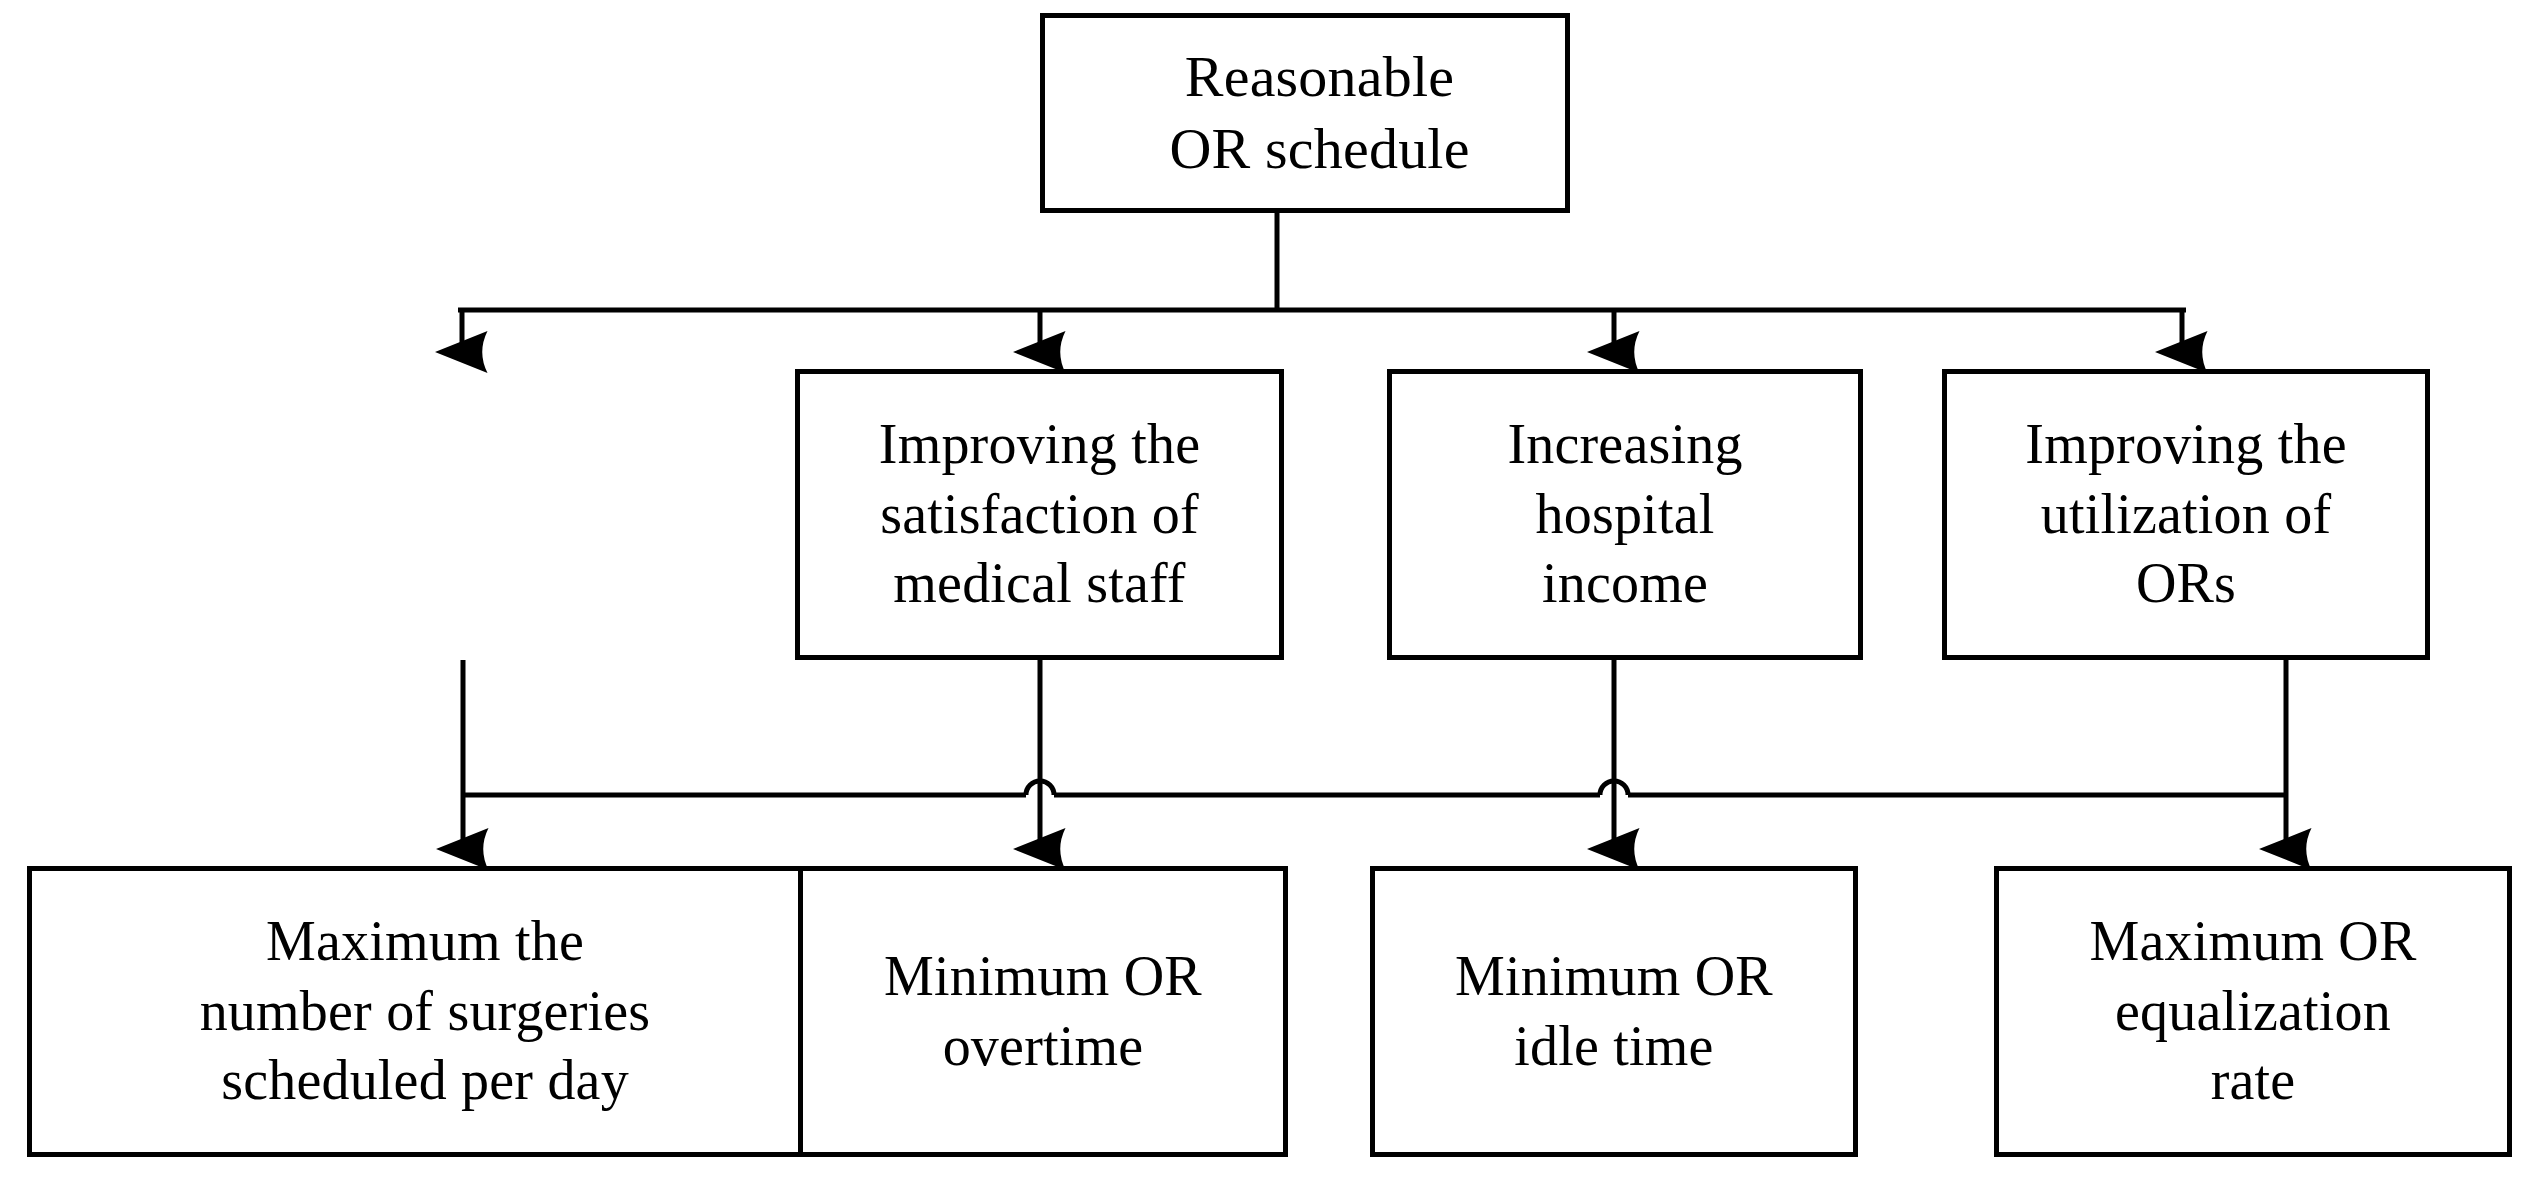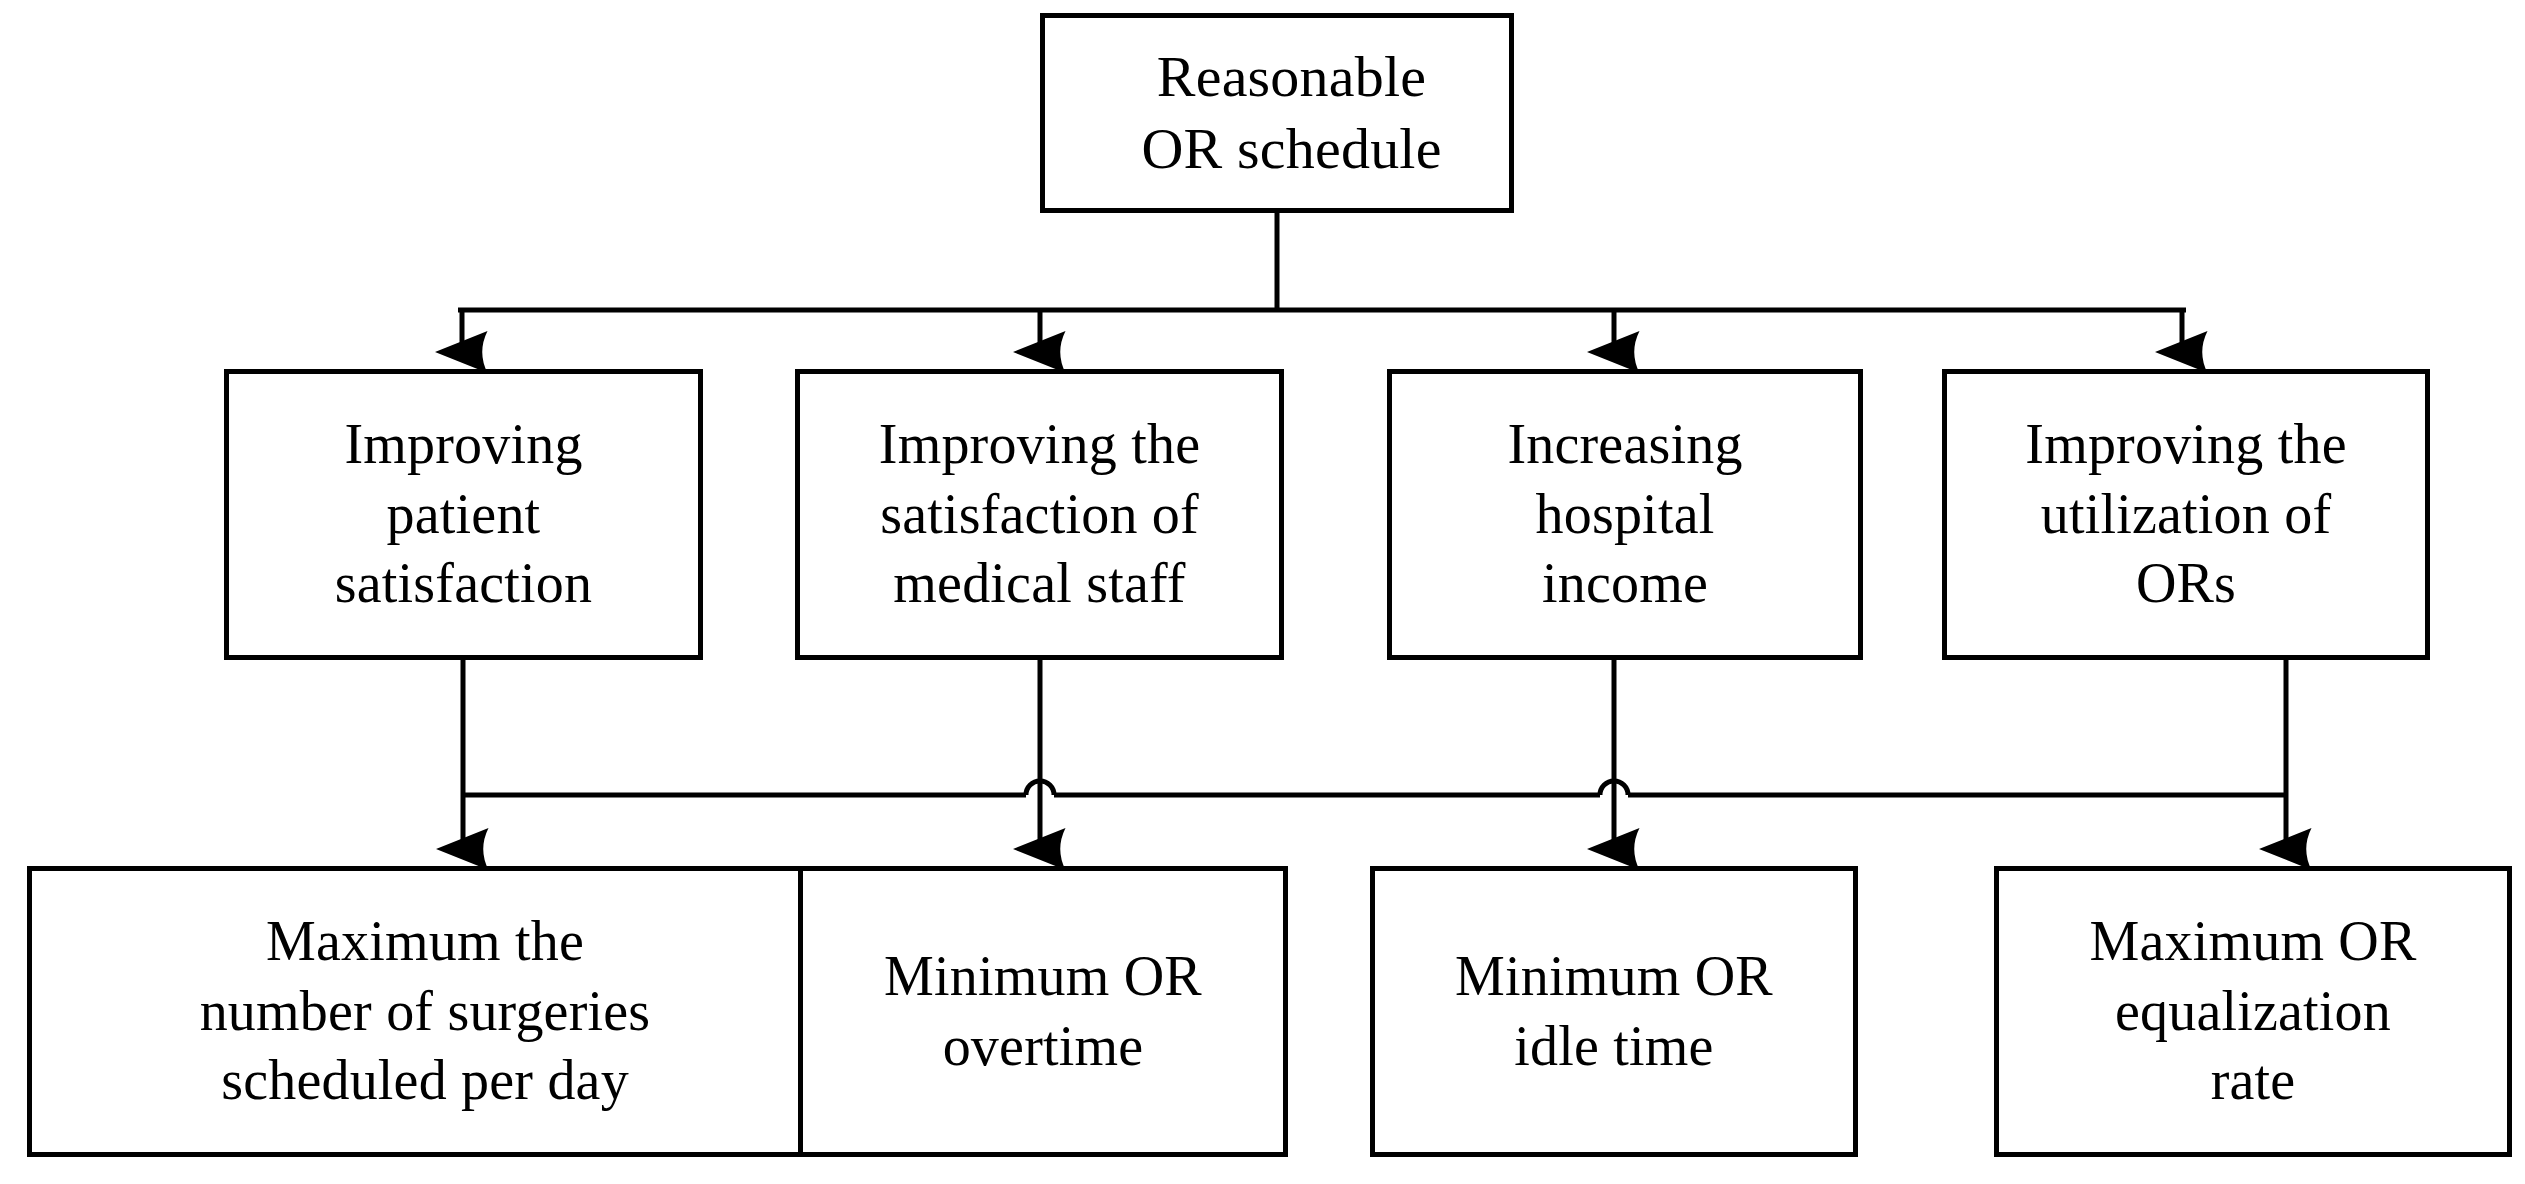--- a/index.html
+++ b/index.html
@@ -31,21 +31,21 @@
     justify-content:center;
     text-align:center;
     line-height:1.24;
     white-space:pre-line;
     font-family:"Liberation Serif","DejaVu Serif",serif;
     font-size:56px;
     letter-spacing:0.2px;
     padding:4px 10px;
   }
   
-  #node-root{ left:1040px; top:13px; width:474px; height:200px; font-size:58px;padding-left:39px; }
+  #node-root{ left:1040px; top:13px; width:530px; height:200px; font-size:58px;padding-left:39px; }
 
   
   #node-obj-0{ left:224px;  top:369px; width:479px; height:291px; }
   #node-obj-1{ left:795px;  top:369px; width:489px; height:291px; }
   #node-obj-2{ left:1387px; top:369px; width:476px; height:291px; }
   #node-obj-3{ left:1942px; top:369px; width:488px; height:291px; }
 
   
   #node-goal-0{ left:27px;   top:866px; width:796px; height:291px; }
   #node-goal-1{ left:798px;  top:866px; width:490px; height:291px; }
@@ -92,23 +92,20 @@
       <line x1="1614" y1="660" x2="1614" y2="849" marker-end="url(#arrow)"></line>
 
       <line x1="2286" y1="660" x2="2286" y2="795"></line>
       <line x1="2286" y1="795" x2="2286" y2="849" marker-end="url(#arrow)"></line>
     </g>
   </svg>
 
   <div class="node" id="node-root">Reasonable
 OR schedule</div>
 
-  <div class="node" id="node-obj-0">Improving
-patient
-satisfaction</div>
 
   <div class="node" id="node-obj-1">Improving the
 satisfaction of
 medical staff</div>
 
   <div class="node" id="node-obj-2">Increasing
 hospital
 income</div>
 
   <div class="node" id="node-obj-3">Improving the

